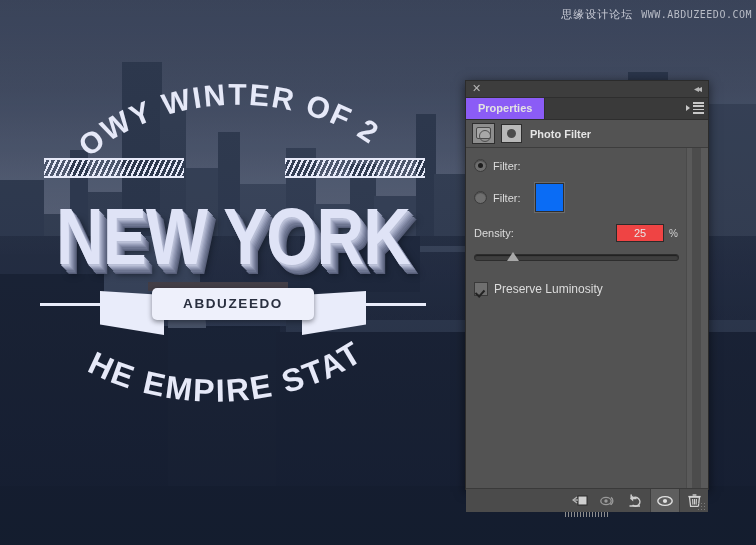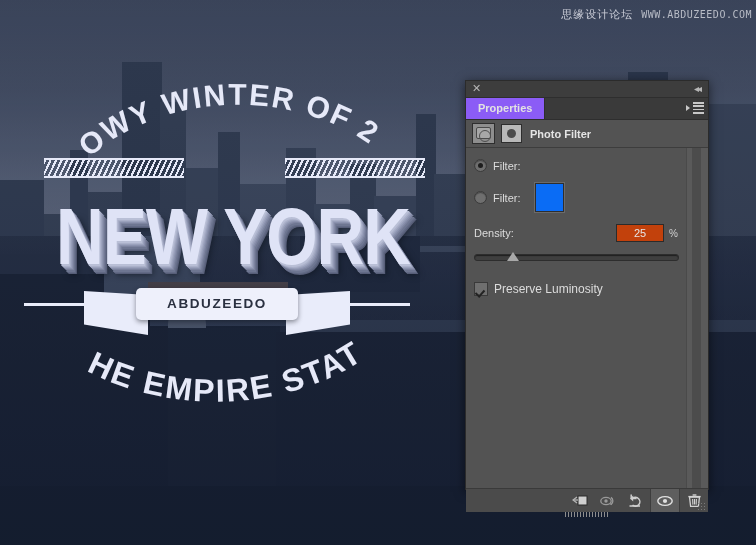--- a/index.html
+++ b/index.html
@@ -58,21 +58,21 @@
     font-size:66px;font-weight:bold;letter-spacing:-1px;
     color:#dfe3f6;text-align:center;line-height:1;
     font-family:"Liberation Sans","DejaVu Sans",sans-serif;
     transform:scaleY(1.22);transform-origin:50% 0;
     text-shadow:
       1px 1px 0 #b9bfd6, 2px 2px 0 #aab0c9, 3px 3px 0 #9aa1bb,
       4px 4px 0 #8b92ae, 5px 5px 0 #7d849f, 6px 6px 0 #6e7691,
       7px 7px 0 #626a85, 8px 8px 0 #575e78, 9px 9px 6px rgba(10,14,22,.55);
   }
 
-  .ribwrap{position:absolute;left:24px;top:283px;width:386px;height:58px;}
+  .ribwrap{position:absolute;left:40px;top:283px;width:386px;height:58px;}
   .rib-tail{position:absolute;background:#e9ecfa;}
   .rib-mid{
     position:absolute;left:112px;top:5px;width:162px;height:32px;
     background:#eef0fb;border-radius:5px;
     box-shadow:0 2px 5px rgba(10,14,22,.45);
   }
   .rib-mid span{
     display:block;text-align:center;line-height:32px;color:#2a3040;
     font-weight:bold;font-size:13.5px;letter-spacing:1.6px;
   }
@@ -181,21 +181,21 @@
   .select .arrows::after{bottom:0;border-top:4px solid #d2d2d2;}
 
   .swatch{
     width:27px;height:27px;background:#0a6cf5;border:1px solid #2e2e2e;cursor:pointer;
     box-shadow:0 0 0 1px #6b6b6b;
   }
 
   .densrow{display:flex;align-items:center;padding:0 8px;margin-top:12px;}
   .densrow .lab{font-size:11px;color:#dcdcdc;flex:1;}
   .numfield{
-    width:46px;height:16px;background:#c2410c;border:1px solid #2b2b2b;
+    width:46px;height:16px;background:#ef4444;border:1px solid #2b2b2b;
     color:#e6e6e6;font-size:11px;text-align:center;line-height:16px;cursor:text;
   }
   .pct{font-size:10px;color:#d2d2d2;margin-left:5px;width:10px;}
 
   .sliderow{padding:0 8px;margin-top:8px;position:relative;height:14px;}
   .strack{
     position:absolute;left:8px;right:8px;top:4px;height:5px;border-radius:3px;
     background:#3f3f3f;border:1px solid #2d2d2d;box-shadow:inset 0 1px 1px rgba(0,0,0,.5);
   }
   .sthumb{

